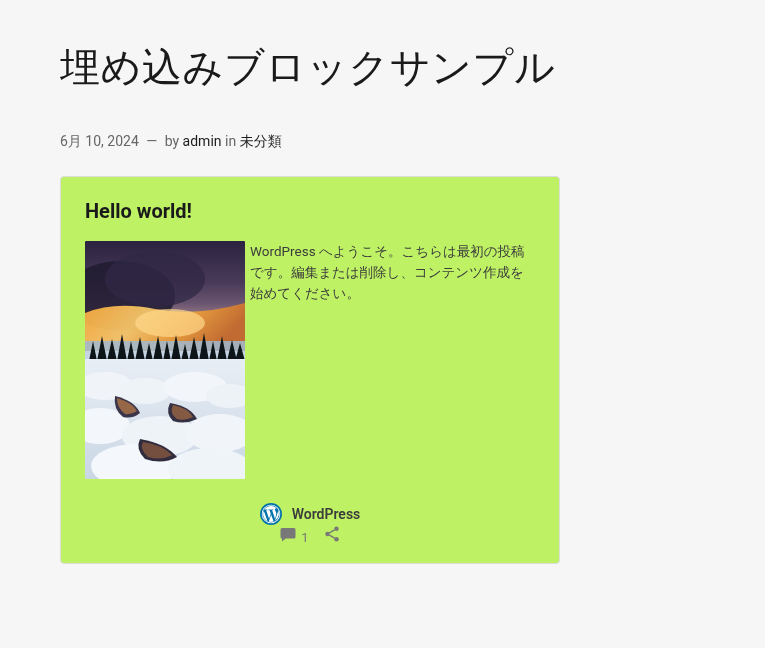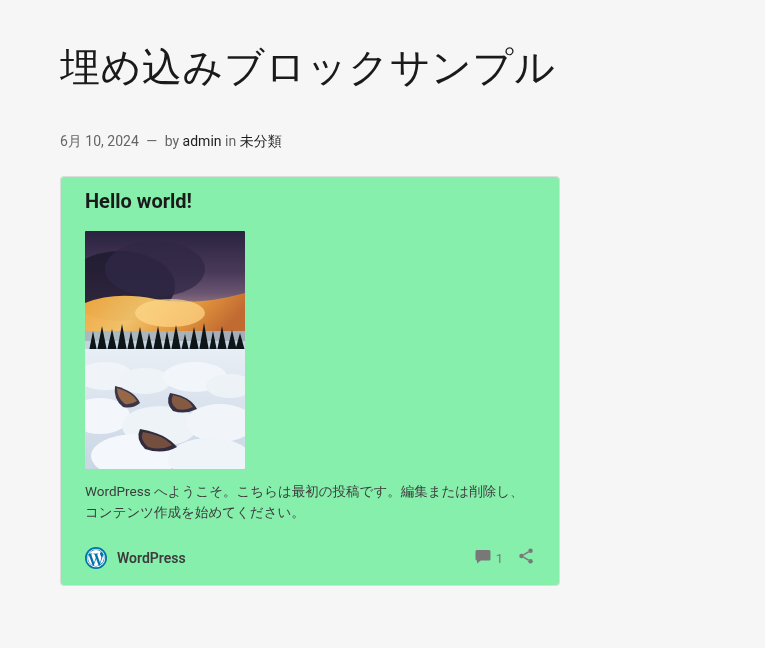--- a/index.html
+++ b/index.html
@@ -22,37 +22,36 @@
       color: #666;
       margin-bottom: 25px;
     }
     .meta-line .dash { margin: 0 4px; }
     .meta-link {
       color: #1e1e1e;
       text-decoration: none;
       cursor: pointer;
     }
     .embed-card {
-      background: #86efac;
+      background: #bef264;
       border: 1px solid #dcdcdc;
       border-radius: 4px;
       width: 500px;
-      padding: 12px 24px 16px 24px;
+      padding: 22px 24px 16px 24px;
     }
     .embed-title {
       font-size: 20px;
       font-weight: 700;
       color: #1a1a1a;
       margin-bottom: 18px;
     }
     .embed-body {
       display: flex;
-      gap: 12px;
+      gap: 5px;
       margin-bottom: 24px;
-      flex-direction: column;
     }
     .embed-excerpt {
       font-size: 13.5px;
       line-height: 1.55;
       color: #3c3c3c;
       flex: 1;
     }
     .thumb {
       width: 160px;
       height: 238px;
@@ -60,20 +59,21 @@
       border-radius: 1px;
       overflow: hidden;
       position: relative;
     }
     .thumb svg { display: block; width: 100%; height: 100%; }
     .embed-footer {
       display: flex;
       align-items: center;
       justify-content: space-between;
       margin-top: 18px;
+      flex-direction: column;
     }
     .footer-left {
       display: flex;
       align-items: center;
       gap: 10px;
     }
     .wp-logo {
       width: 22px;
       height: 22px;
     }

